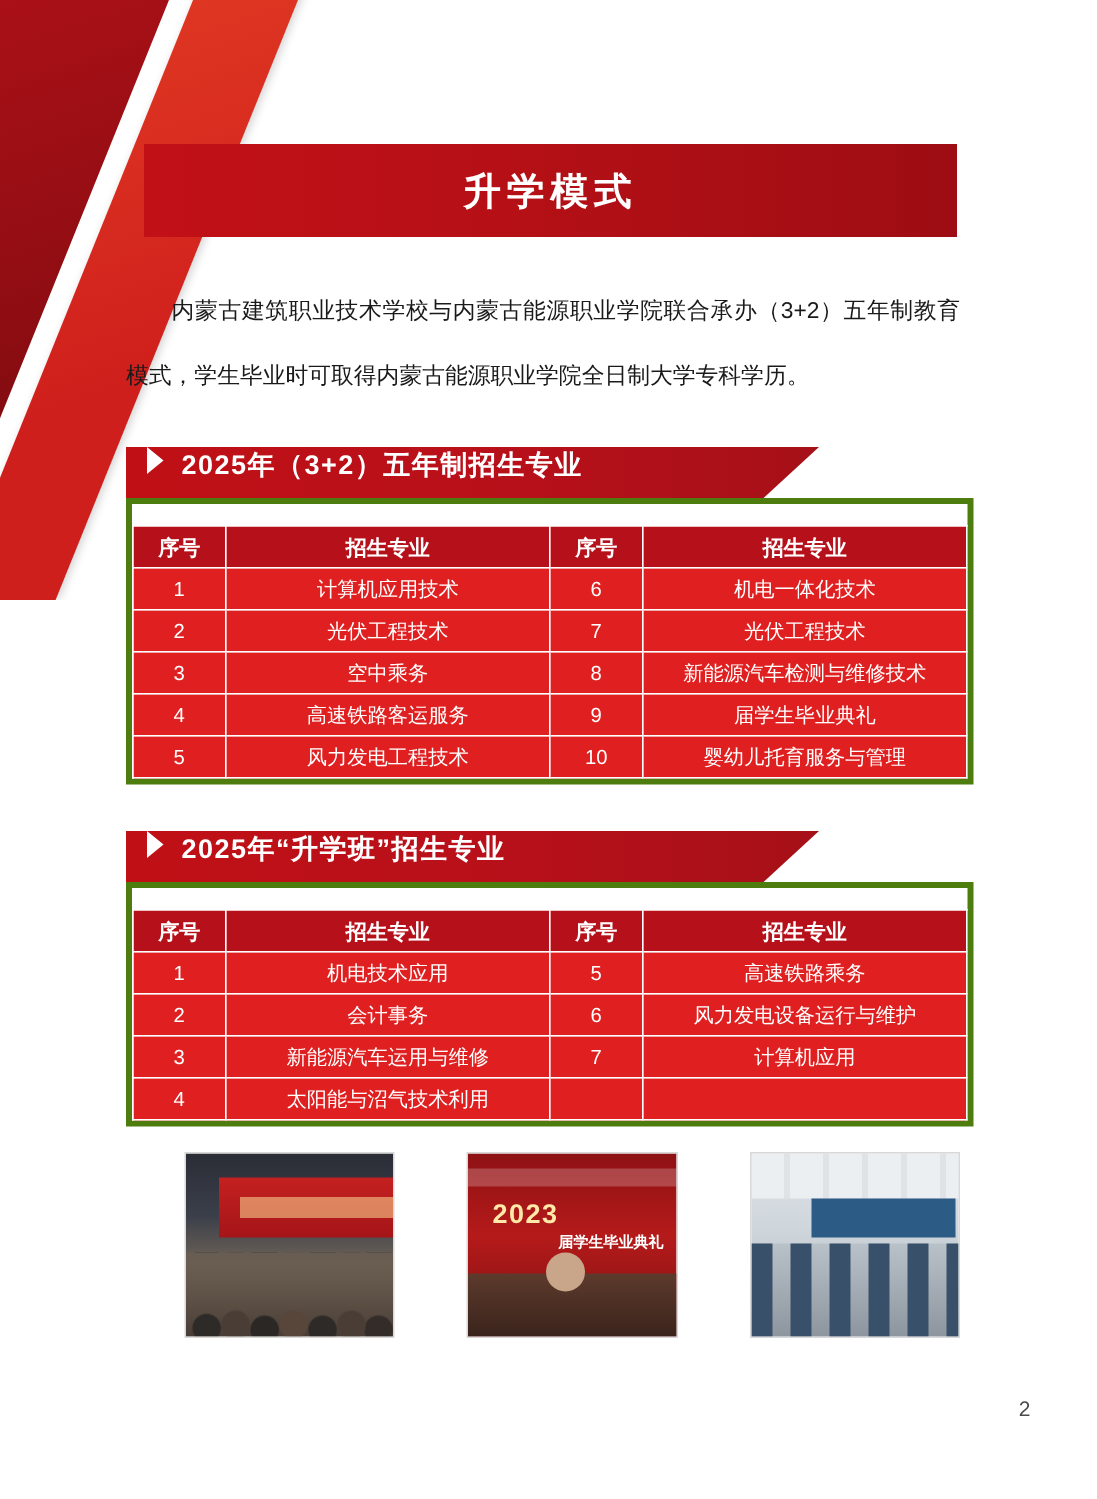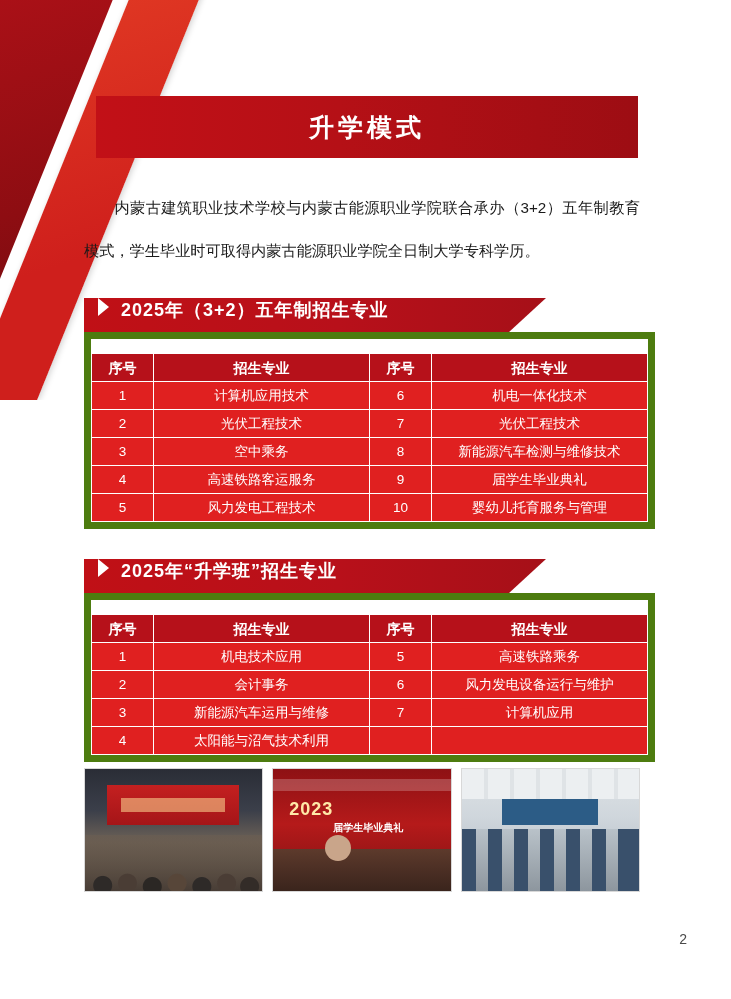--- a/index.html
+++ b/index.html
@@ -150,41 +150,42 @@
   }
   table.majors td {
     background: #e02020;
     font-weight: normal;
   }
   table.majors col.c-no { width: 62px; }
   table.majors col.c-major { width: 216px; }
 
   
   .table-frame {
-    border: 7px solid #4d7c0f;
+    border: 4px solid #4d7c0f;
     display: inline-block;
     line-height: 0;
   }
 
   
   .photos {
     position: absolute;
     left: 84px;
     top: 768px;
     width: 556px;
     height: 122px;
     display: flex;
     gap: 9px;
   }
   .photo {
     width: 179px;
     height: 122px;
     position: relative;
     overflow: hidden;
     border: 1px solid #d8d8d8;
+    margin-left: 39px;
   }
   
   .p1 {
     background: linear-gradient(180deg, #2a2d36 0%, #3b3f4a 34%, #6d6257 60%, #8a7b6a 100%);
   }
   .p1 .screen {
     position: absolute; left: 22px; top: 16px; width: 132px; height: 40px;
     background: linear-gradient(180deg, #c42020 0%, #a51518 100%);
   }
   .p1 .screen::after {

